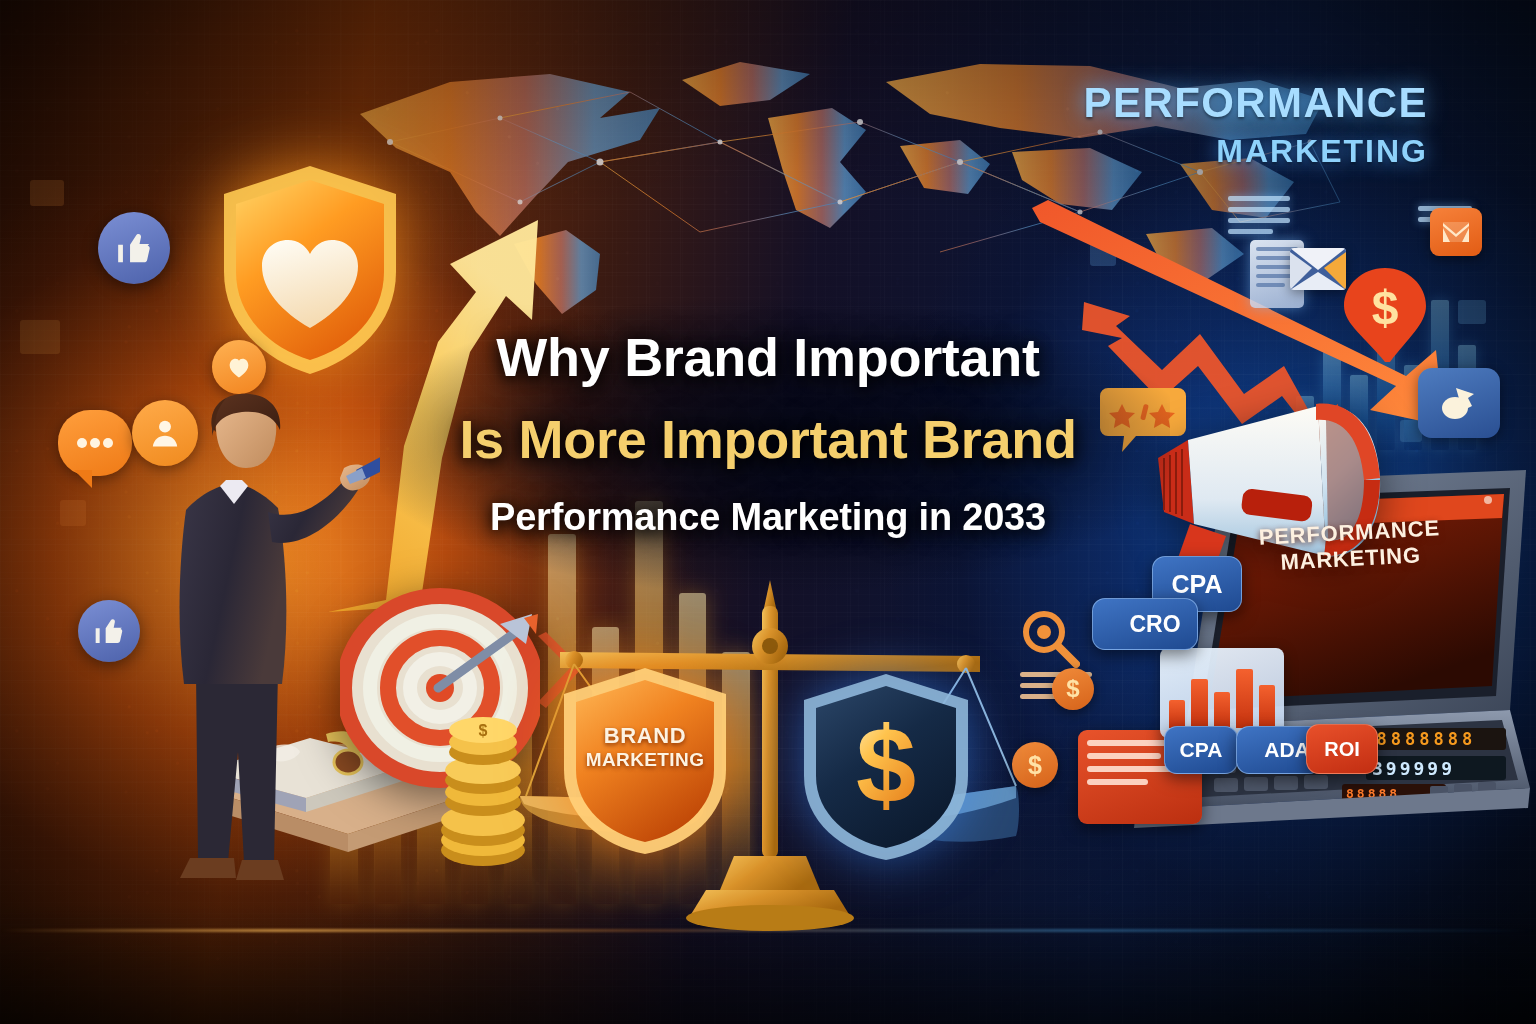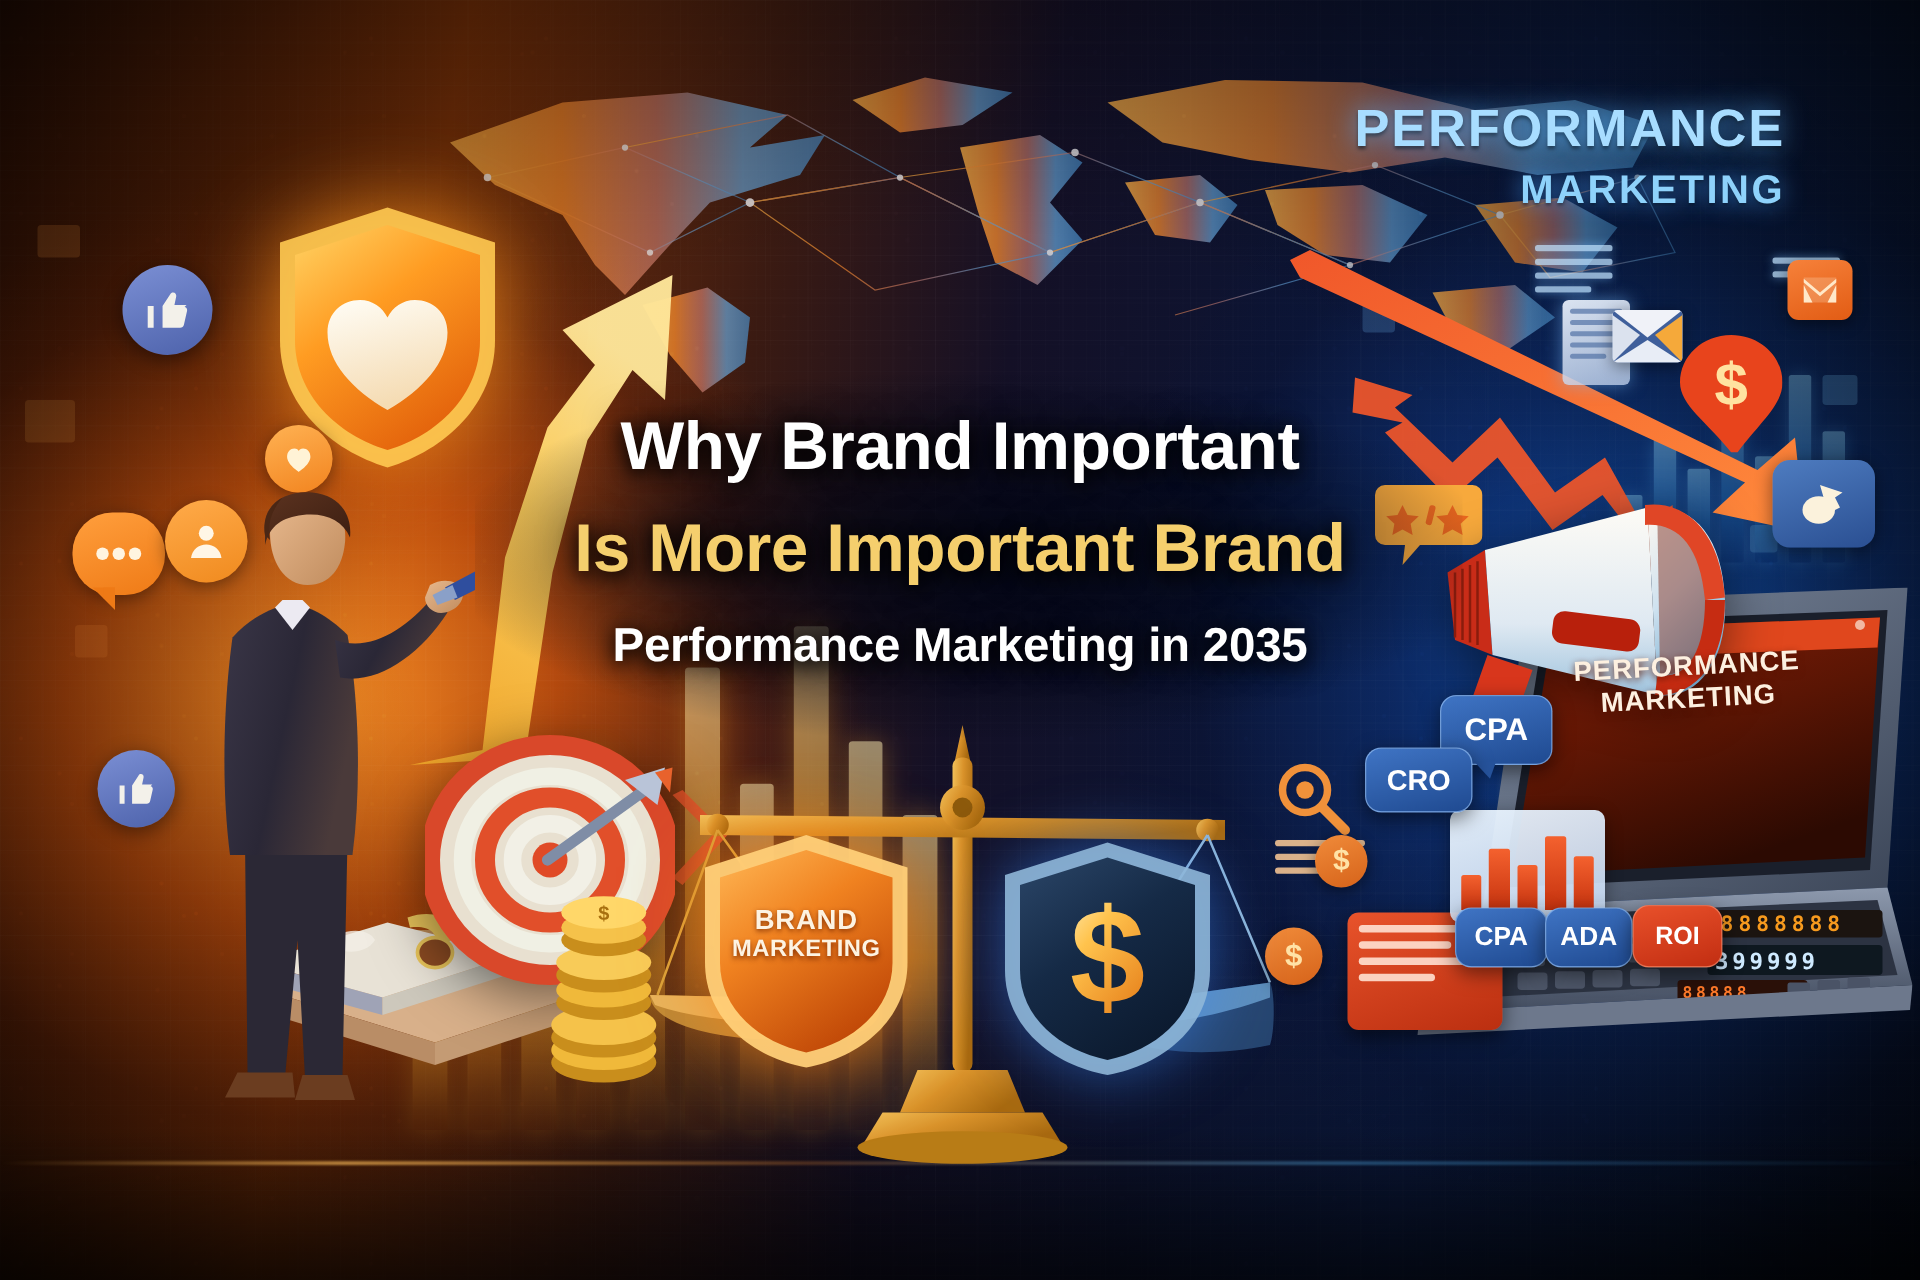--- a/index.html
+++ b/index.html
@@ -151,23 +151,23 @@
   .screen-text span{display:block;font-size:22px;letter-spacing:.8px;}
 
   
   .bubble{position:absolute;z-index:30;border-radius:13px;display:flex;align-items:center;justify-content:center;
     color:#fff;font-weight:700;box-shadow:0 5px 16px rgba(0,0,0,.5);}
   .bubble.blue{background:linear-gradient(165deg,#3f74c4,#1f4a91);border:1px solid rgba(170,210,255,.55);}
   .bubble.red{background:linear-gradient(165deg,#e8502a,#c22e12);border:1px solid rgba(255,180,150,.45);}
   .bubble .tail{position:absolute;bottom:-12px;left:26px;width:0;height:0;
     border-left:13px solid transparent;border-right:5px solid transparent;border-top:14px solid #26539c;}
   #badge-cpa-top{left:1152px;top:556px;width:88px;height:54px;font-size:25px;}
-  #badge-cro{left:1092px;top:598px;width:84px;height:50px;font-size:23px;}
+  #badge-cro{left:1092px;top:598px;width:84px;height:50px;font-size:23px;padding-left:20px;}
   #badge-cpa-bot{left:1164px;top:726px;width:72px;height:46px;font-size:21px;}
-  #badge-aba{left:1236px;top:726px;width:68px;height:46px;font-size:21px;}
+  #badge-aba{left:1236px;top:726px;width:68px;height:46px;font-size:21px;padding-left:16px;}
   #badge-roi{left:1306px;top:724px;width:70px;height:48px;font-size:20px;}
 
   
   .dollar-pin{position:absolute;left:1344px;top:268px;width:82px;height:94px;z-index:25;}
   .mail-sq{position:absolute;left:1430px;top:208px;width:52px;height:48px;border-radius:9px;z-index:25;
     background:linear-gradient(160deg,#f6813a,#e25c14);display:flex;align-items:center;justify-content:center;
     box-shadow:0 3px 12px rgba(0,0,0,.45);}
   .cursor-sq{position:absolute;left:1418px;top:368px;width:82px;height:70px;border-radius:14px;z-index:25;
     background:linear-gradient(160deg,#4e7cc0,#2a4f92);display:flex;align-items:center;justify-content:center;
     box-shadow:0 3px 14px rgba(0,0,0,.45);}
@@ -777,16 +777,16 @@
 
 
   <div class="side-head" id="perf-heading">
     <span class="w1">PERFORMANCE</span>
     <span class="w2">MARKETING</span>
   </div>
 
   <div id="headline">
     <span class="l l1">Why Brand Important</span>
     <span class="l l2">Is More Important Brand</span>
-    <span class="l l3">Performance Marketing in 2035</span>
+    <span class="l l3">Performance Marketing in 2033</span>
   </div>
 
 </div>
 
 </body></html>

